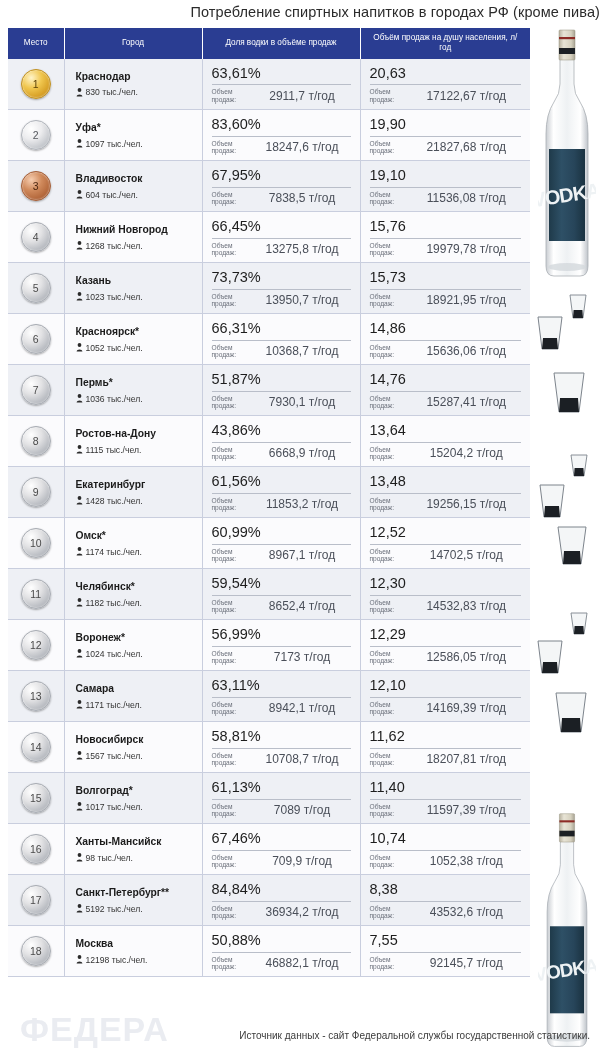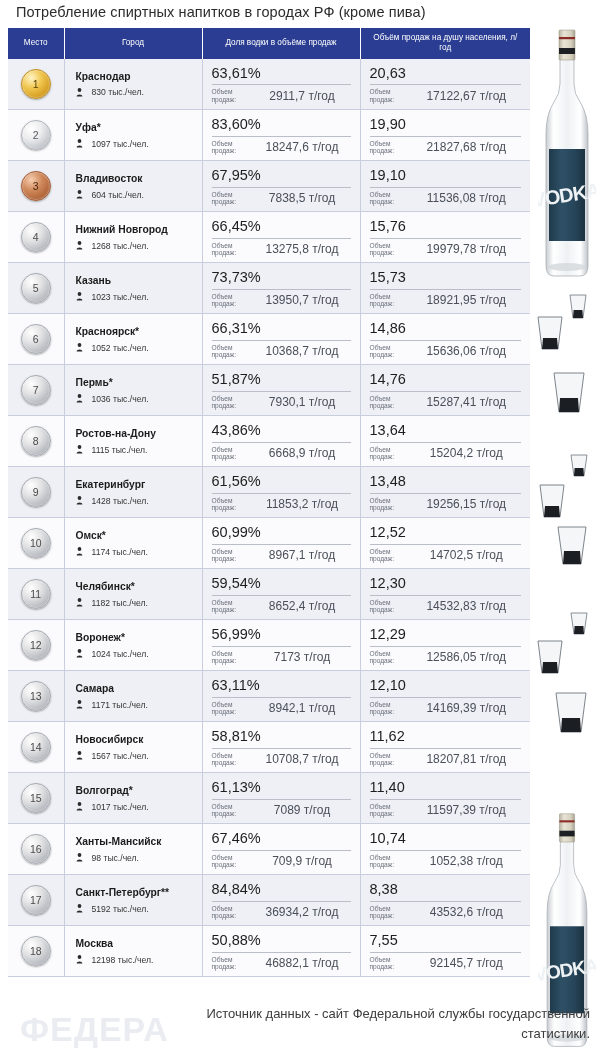--- a/index.html
+++ b/index.html
@@ -26,22 +26,22 @@
     font-weight: bold;
     color: #d9dde6;
     opacity: .55;
     letter-spacing: 1px;
     white-space: nowrap;
   }
 
   
   .title {
     position: absolute;
-    top: 4px; left: 16px; right: 0;
-    text-align: left;
+    top: 4px; left: 4px; right: 0;
+    text-align: right;
     font-size: 14.5px;
     color: #2b2b2b;
     letter-spacing: .1px;
     z-index: 3;
   }
 
   
   .table-wrap {
     position: absolute;
     top: 28px;
@@ -126,21 +126,21 @@
     font-weight: bold;
     color: #1b1b1b;
     line-height: 1.3;
     margin-bottom: 4px;
   }
   .pop-line {
     font-size: 8.6px;
     color: #333333;
     display: flex;
     align-items: center;
-    gap: 9px;
+    gap: 3px;
   }
   .pop-icon { display: inline-block; width: 7px; height: 9px; flex: 0 0 auto; }
 
   
   .metric { padding: 3px 9px 2px 9px; }
   .metric-main {
     font-size: 14.5px;
     color: #1d1d1d;
     line-height: 1.15;
     padding-bottom: 2px;
@@ -166,21 +166,21 @@
     padding-left: 6px;
   }
 
   
   .footer {
     position: absolute;
     left: 180px;
     right: 10px;
     bottom: 16px;
     text-align: right;
-    font-size: 13px;
+    font-size: 10px;
     color: #3b3b3b;
     line-height: 1.5;
     z-index: 3;
   }
 
   
   .art {
     position: absolute;
     top: 0; right: 0;
     width: 70px;

